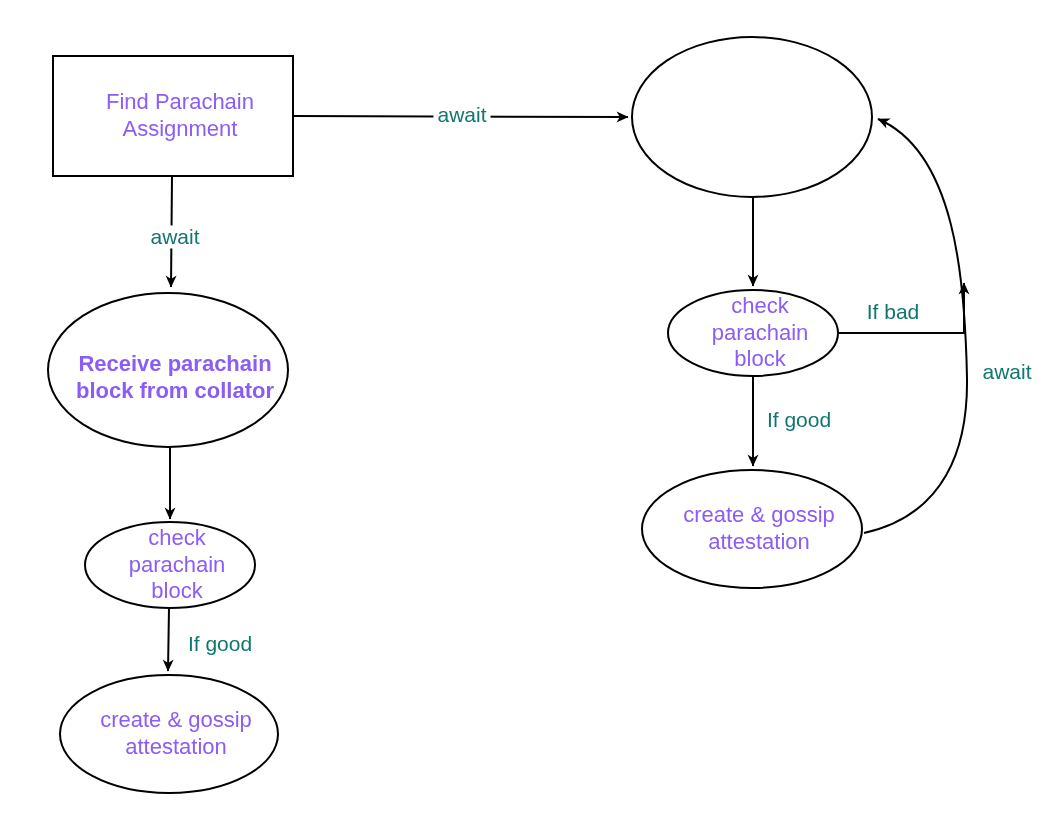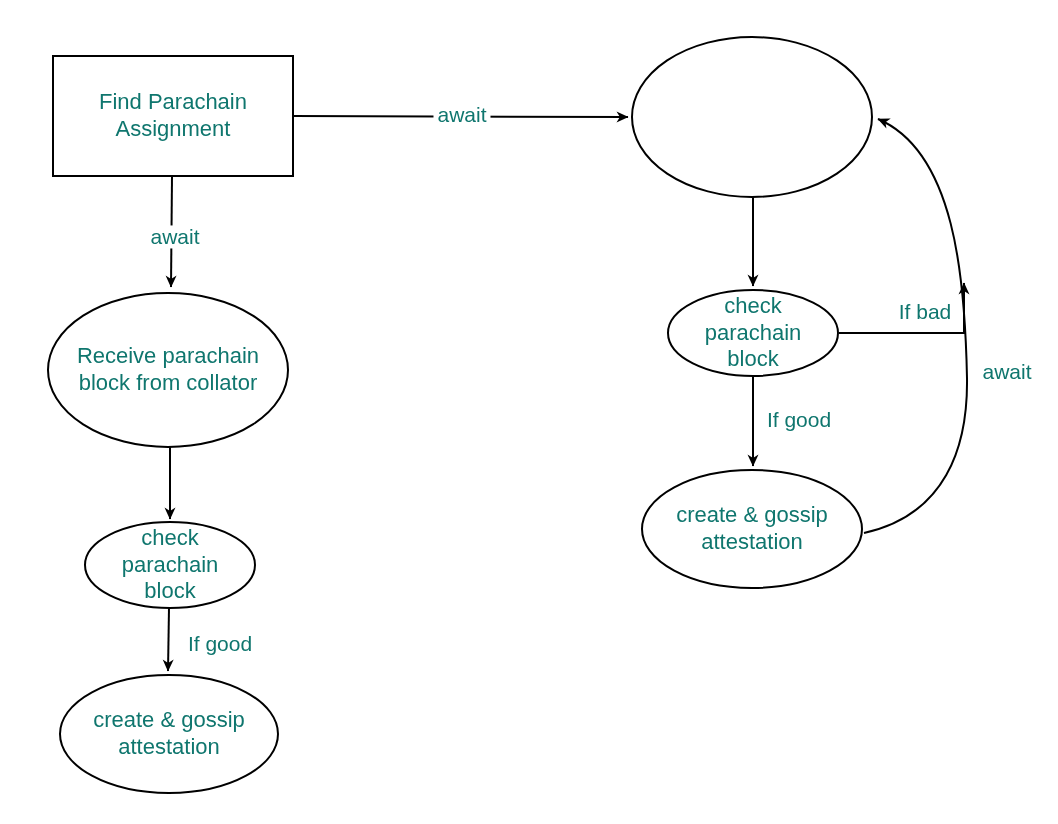--- a/index.html
+++ b/index.html
@@ -25,22 +25,23 @@
   }
   .node-label {
     position: absolute;
     display: flex;
     align-items: center;
     justify-content: center;
     text-align: center;
     font-size: 22px;
     line-height: 1.22;
     white-space: pre-line;
-    color: #0f766e;
+    color: #8b5cf6;
     pointer-events: none;
+    margin-left: 7px;
   }
   .edge-label {
     position: absolute;
     transform: translate(-50%, -50%);
     background: #ffffff;
     padding: 0 4px;
     font-size: 21px;
     line-height: 1.1;
     white-space: nowrap;
     color: #0f766e;
@@ -73,21 +74,21 @@
     <line x1="169" y1="608" x2="168" y2="671" stroke="#000000" stroke-width="2" marker-end="url(#arrow)"></line>
     <line x1="753" y1="197" x2="753" y2="286" stroke="#000000" stroke-width="2" marker-end="url(#arrow)"></line>
     <line x1="753" y1="376" x2="753" y2="466" stroke="#000000" stroke-width="2" marker-end="url(#arrow)"></line>
     <path d="M 864 533 C 945 515, 968 448, 967 378 C 965 278, 955 152, 878 119" fill="none" stroke="#000000" stroke-width="2" marker-end="url(#arrow)"></path>
     <path d="M 839 333 L 964 333 L 964 283" fill="none" stroke="#000000" stroke-width="2" marker-end="url(#arrow)"></path>
   </svg>
 
   <div class="node-label" style="left:53px; top:56px; width:240px; height:120px;">Find Parachain
 Assignment</div>
 
-  <div class="node-label" style="left:48px; top:293px; width:240px; height:154px;">Receive parachain
+  <div class="node-label" style="left:48px; top:301px; width:240px; height:154px;font-weight:bold;">Receive parachain
 block from collator</div>
 
   <div class="node-label" style="left:85px; top:522px; width:170px; height:86px;">check
 parachain
 block</div>
 
   <div class="node-label" style="left:60px; top:675px; width:218px; height:118px;">create &amp; gossip
 attestation</div>
 
 
@@ -97,19 +98,19 @@
 
   <div class="node-label" style="left:642px; top:470px; width:220px; height:118px;">create &amp; gossip
 attestation</div>
 
   <div class="edge-label" style="left:462px; top:115px;">await</div>
 
   <div class="edge-label" style="left:175px; top:237px;">await</div>
 
   <div class="edge-label" style="left:220px; top:644px;">If good</div>
 
-  <div class="edge-label" style="left:893px; top:312px;margin-left:32px;">If bad</div>
+  <div class="edge-label" style="left:893px; top:312px;">If bad</div>
 
   <div class="edge-label" style="left:799px; top:420px;">If good</div>
 
   <div class="edge-label" style="left:1007px; top:372px;">await</div>
 
 </div>
 
 </body></html>

